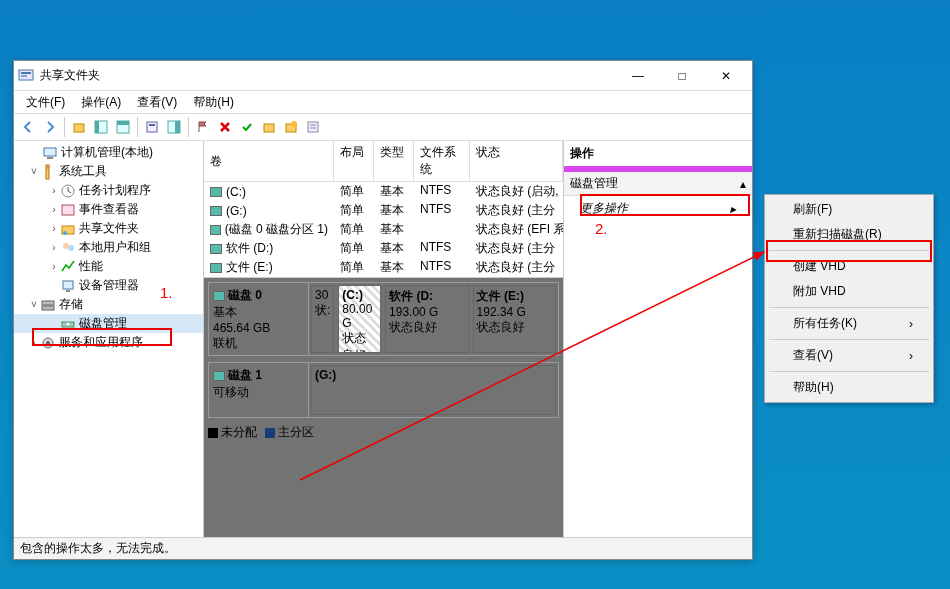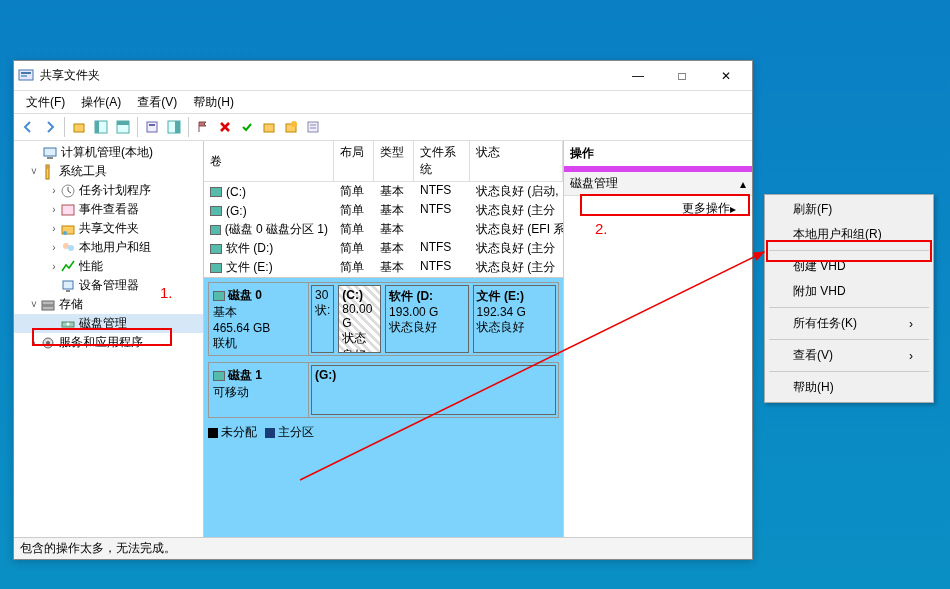--- a/index.html
+++ b/index.html
@@ -37,36 +37,36 @@
   .vol-head .vh { padding: 3px 6px; border-right: 1px solid #ddd; font-weight: normal; }
   .vrow { display: flex; padding: 0 0; }
   .vrow .vc { padding: 1px 6px; white-space: nowrap; overflow: hidden; }
   .c-vol { width: 130px; display: flex; align-items: center; gap: 4px; }
   .c-lay { width: 40px; }
   .c-typ { width: 40px; }
   .c-fs  { width: 56px; }
   .c-st  { flex: 1; }
   .disk-icon { width: 12px; height: 10px; background: #5ba; border: 1px solid #666; display: inline-block; }
   
-  .disk-panel { flex: 1; overflow: auto; padding: 4px; background: #7dd3fc; }
+  .disk-panel { flex: 1; overflow: auto; padding: 4px; background: #737373; }
   .disk-row { border: 1px solid #999; margin-bottom: 6px; display: flex; height: 74px; }
   .disk-info { width: 100px; padding: 4px; border-right: 1px solid #999; }
   .disk-info .dh { font-weight: bold; }
   .disk-parts { flex: 1; display: flex; }
   .part { border: 1px solid #666; margin: 2px; flex: 1; display: flex; flex-direction: row; }
   .part .pstripe { height: 12px; background: #1a3d7a; }
   .part .pbody { flex: 1; padding: 2px 3px; font-size: 11px; overflow: hidden; }
   .part.hatched .pbody { background: repeating-linear-gradient(45deg, #fff, #fff 3px, #ddd 3px, #ddd 6px); }
   .legend { margin-top: 4px; display: flex; gap: 8px; font-size: 11px; }
   .legend .lbox { width: 10px; height: 10px; display: inline-block; margin-right: 3px; vertical-align: middle; }
   
   .right { width: 188px; overflow: hidden; }
   .right .rh { padding: 4px 6px; font-weight: bold; border-bottom: 6px solid #d946ef; }
   .right .rsec { padding: 3px 6px; border-bottom: 1px solid #ddd; background: #f3f3f3; display: flex; justify-content: space-between; align-items: center; }
-  .right .ritem { padding: 4px 16px; cursor: pointer; display: flex; justify-content: flex-end; align-items: center; }
+  .right .ritem { padding: 4px 16px; cursor: pointer; display: flex; justify-content: space-between; align-items: center; font-style: italic; }
   
   .statusbar { height: 22px; border-top: 1px solid #ccc; padding: 2px 6px; display: flex; align-items: center; background: #f4f4f4; }
   
   .ctx { position: absolute; left: 764px; top: 194px; width: 170px; background: #f0f0f0; border: 1px solid #aaa; box-shadow: 2px 2px 4px rgba(0,0,0,0.25); padding: 2px; }
   .ctx .citem { padding: 4px 18px 4px 26px; cursor: pointer; display: flex; justify-content: space-between; align-items: center; }
   .ctx .csep { height: 1px; background: #ccc; margin: 3px 2px; }
   
   .anno { position: absolute; border: 2px solid #e00; pointer-events: none; }
   .anno-label { position: absolute; color: #e00; font-size: 15px; pointer-events: none; }
   .arrow-svg { position: absolute; pointer-events: none; }
@@ -440,21 +440,21 @@
   <div class="statusbar">
     <span>包含的操作太多，无法完成。</span>
   </div>
 </div>
 
 <div class="ctx">
   <div class="citem">
       <span>刷新(F)</span>
     </div>
   <div class="citem">
-      <span>本地用户和组(R)</span>
+      <span>重新扫描磁盘(R)</span>
     </div>
   <div class="csep"></div>
   <div class="citem">
       <span>创建 VHD</span>
     </div>
   <div class="citem">
       <span>附加 VHD</span>
     </div>
   <div class="csep"></div>
   <div class="citem">

